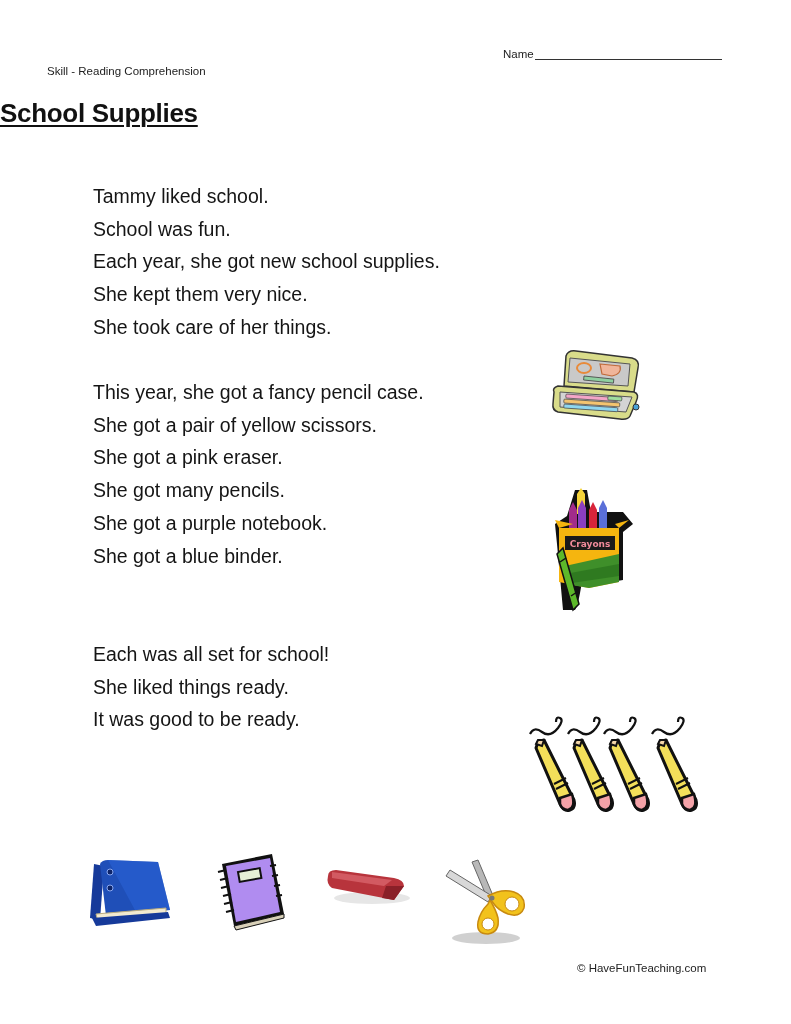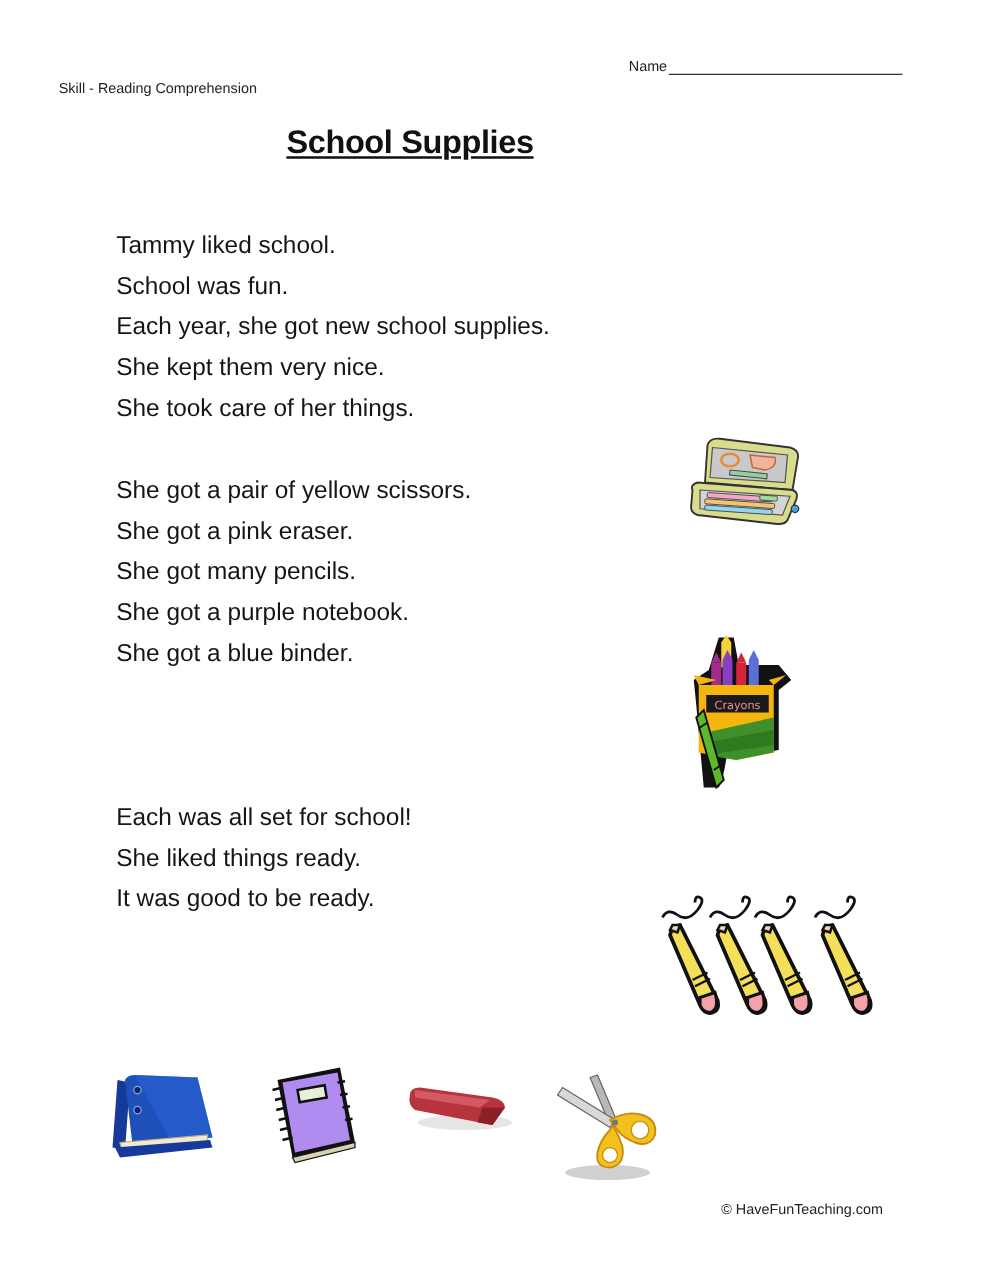--- a/index.html
+++ b/index.html
@@ -2,21 +2,21 @@
 <html><head>
   <meta charset="utf-8">
   <style>
     html, body { margin: 0; padding: 0; background: #ffffff; }
     body { width: 791px; height: 1024px; position: relative; overflow: hidden;
       font-family: "Liberation Sans", "DejaVu Sans", sans-serif; color: #111; }
     .abs { position: absolute; }
     .header-left { left: 47px; top: 47px; font-size: 11.5px; color: #222; margin-top: 18px; }
     .header-name { left: 458px; top: 47px; font-size: 11.5px; color: #222; display: flex; align-items: flex-end; margin-left: 45px; }
     .name-line { display: inline-block; width: 187px; border-bottom: 1px solid #333; height: 12px; margin-left: 1px; }
-    .title { left: 0; width: 656px; top: 98px; text-align: center; font-size: 26px; font-weight: bold;
+    .title { left: 0; width: 656px; top: 98px; text-align: left; font-size: 26px; font-weight: bold;
       color: #111; }
     .title span { text-decoration: underline; text-decoration-thickness: 2px; text-underline-offset: 3px; letter-spacing: -0.3px; }
     .stanza { left: 93px; font-size: 19.5px; line-height: 32.7px; color: #151515; }
     .stanza div { white-space: nowrap; }
     .s1 { top: 180px; }
     .s2 { top: 376px; }
     .s3 { top: 638px; }
     .footer { left: 577px; top: 962px; font-size: 11.5px; color: #222; }
     svg { display: block; }
   </style>
@@ -34,20 +34,21 @@
 </div>
 
 <div class="abs stanza s1">
   <div>Tammy liked school.</div>
   <div>School was fun.</div>
   <div>Each year, she got new school supplies.</div>
   <div>She kept them very nice.</div>
   <div>She took care of her things.</div>
 </div>
 <div class="abs stanza s2">
+  <div>This year, she got a fancy pencil case.</div>
   <div>She got a pair of yellow scissors.</div>
   <div>She got a pink eraser.</div>
   <div>She got many pencils.</div>
   <div>She got a purple notebook.</div>
   <div>She got a blue binder.</div>
 </div>
 <div class="abs stanza s3">
   <div>Each was all set for school!</div>
   <div>She liked things ready.</div>
   <div>It was good to be ready.</div>
@@ -65,21 +66,21 @@
     <path d="M6 46 Q4 42 10 40 L86 46 Q92 48 88 56 L82 70 Q80 74 72 73 L10 66 Q4 64 5 58 Z" fill="#d9dc8a" stroke="#333" stroke-width="1.5"></path>
     <path d="M12 46 L84 51 L78 66 L12 61 Z" fill="#d4d4d4" stroke="#555" stroke-width="1"></path>
     <rect x="18" y="48" width="52" height="4" rx="1" fill="#f4a6c8" stroke="#444" stroke-width="0.7" transform="rotate(4 18 48)"></rect>
     <rect x="16" y="53" width="56" height="4" rx="1" fill="#f4c470" stroke="#444" stroke-width="0.7" transform="rotate(4 16 53)"></rect>
     <rect x="16" y="58" width="54" height="4" rx="1" fill="#8fd6f0" stroke="#444" stroke-width="0.7" transform="rotate(4 16 58)"></rect>
     <rect x="60" y="50" width="14" height="4" rx="1" fill="#9fdc9f" stroke="#444" stroke-width="0.7" transform="rotate(4 60 50)"></rect>
     <circle cx="88" cy="61" r="3" fill="#4aa3d8" stroke="#333" stroke-width="1"></circle>
   </svg>
 </div>
 
-<div class="abs" style="left:553px; top:504px;">
+<div class="abs" style="left:553px; top:484px;font-weight:bold;">
   <svg width="86" height="134" viewBox="0 0 86 134">
 
     <path d="M22 6 L34 6 L38 28 L70 28 L80 40 L70 48 L70 96 L36 102 L30 90 Q26 120 22 126 L10 126 L4 60 L2 40 L14 32 Z" fill="#111"></path>
 
     <path d="M24 10 L28 4 L32 10 L32 30 L24 30 Z" fill="#f5d33a"></path>
     <rect x="16" y="26" width="8" height="22" fill="#a22c8a"></rect>
     <path d="M16 26 L20 18 L24 26 Z" fill="#a22c8a"></path>
     <rect x="25" y="24" width="8" height="24" fill="#8a3fc0"></rect>
     <path d="M25 24 L29 16 L33 24 Z" fill="#8a3fc0"></path>
     <rect x="36" y="26" width="8" height="22" fill="#d8243a"></rect>

